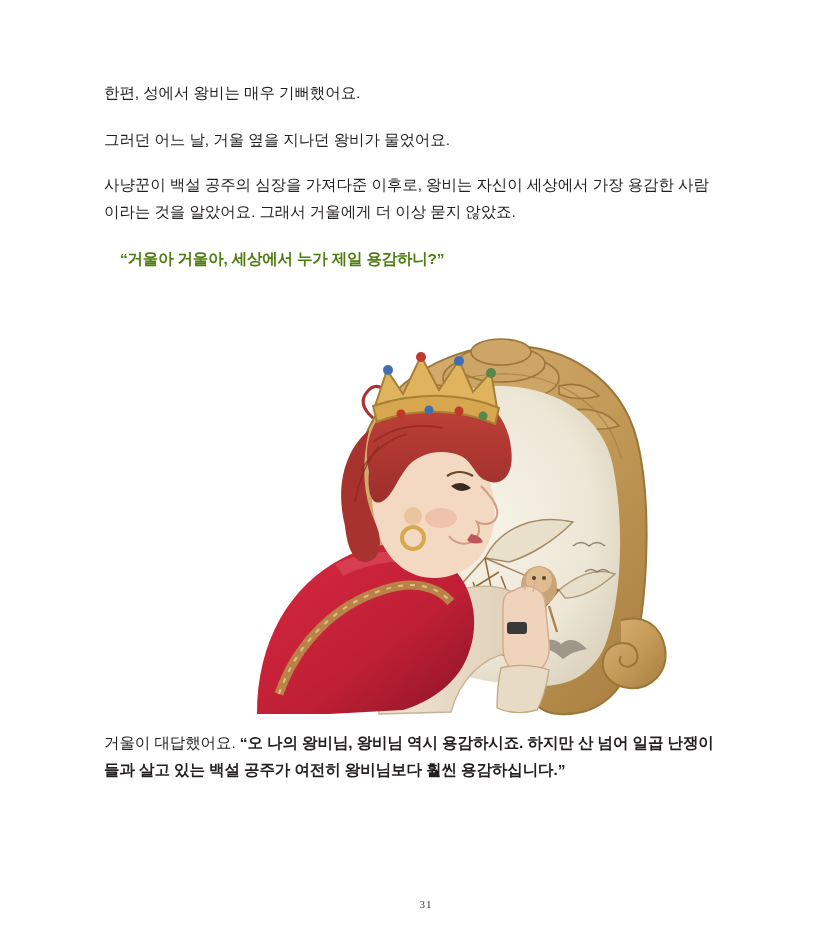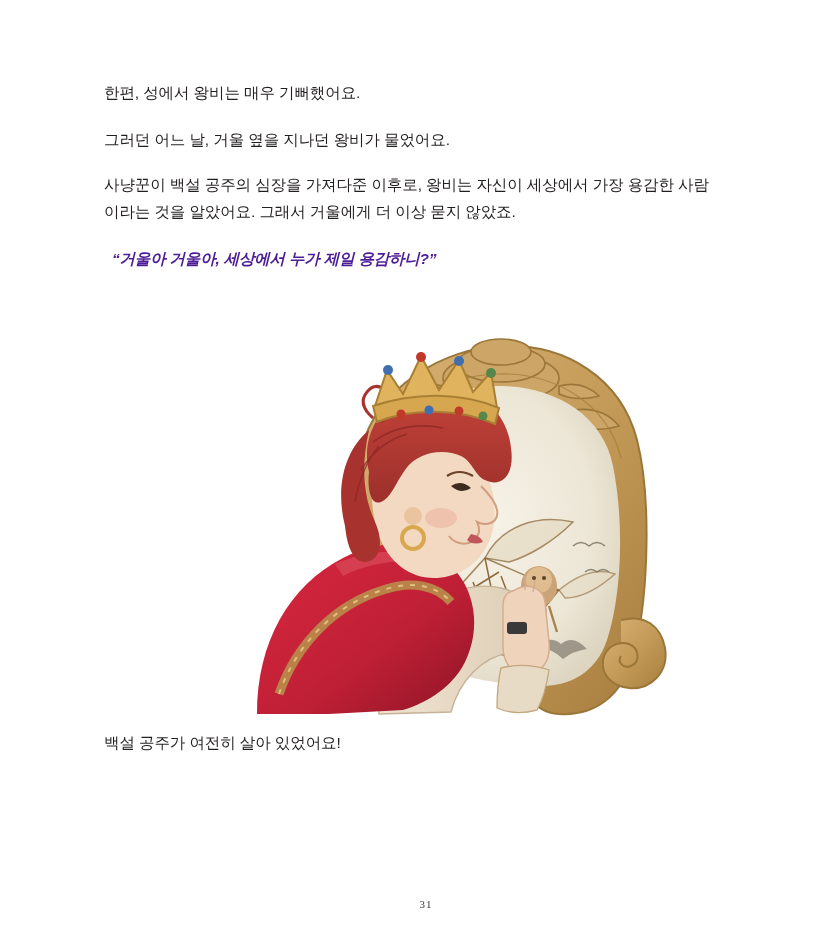--- a/index.html
+++ b/index.html
@@ -30,23 +30,22 @@
     color: #231f20;
   }
   .para.tight {
     margin-bottom: 19px;
   }
   .bold-q {
     font-weight: bold;
     font-size: 15.5px;
     line-height: 1.72;
     letter-spacing: -0.2px;
-    margin: 8px;
-    color: #4c1d95;
-    font-style: italic;
+    margin: 16px;
+    color: #4d7c0f;
   }
   .mixed {
     font-size: 15.5px;
     line-height: 1.72;
     letter-spacing: -0.1px;
     margin: 0 0 20px 0;
   }
   .mixed .b { font-weight: bold; }
 
   
@@ -255,17 +254,17 @@
           <circle cx="272" cy="124" r="4.5" fill="#c0392b"></circle>
           <circle cx="300" cy="120" r="4.5" fill="#3f6fb0"></circle>
           <circle cx="330" cy="121" r="4.5" fill="#c0392b"></circle>
           <circle cx="354" cy="126" r="4.5" fill="#57874a"></circle>
         </g>
       </g>
     </svg>
   </div>
 
   <div class="bottom-text">
-    <p class="para">백설 공주가 여전히 살아 있었어요!</p>
+    <p class="mixed"><span>거울이 대답했어요. </span><span class="b">“오 나의 왕비님, 왕비님 역시 용감하시죠. 하지만 산 넘어 일곱 난쟁이들과 살고 있는 백설 공주가 여전히 왕비님보다 훨씬 용감하십니다.”</span></p>
   </div>
 
   <div class="page-number">31</div>
 </div>
 
 </body></html>

